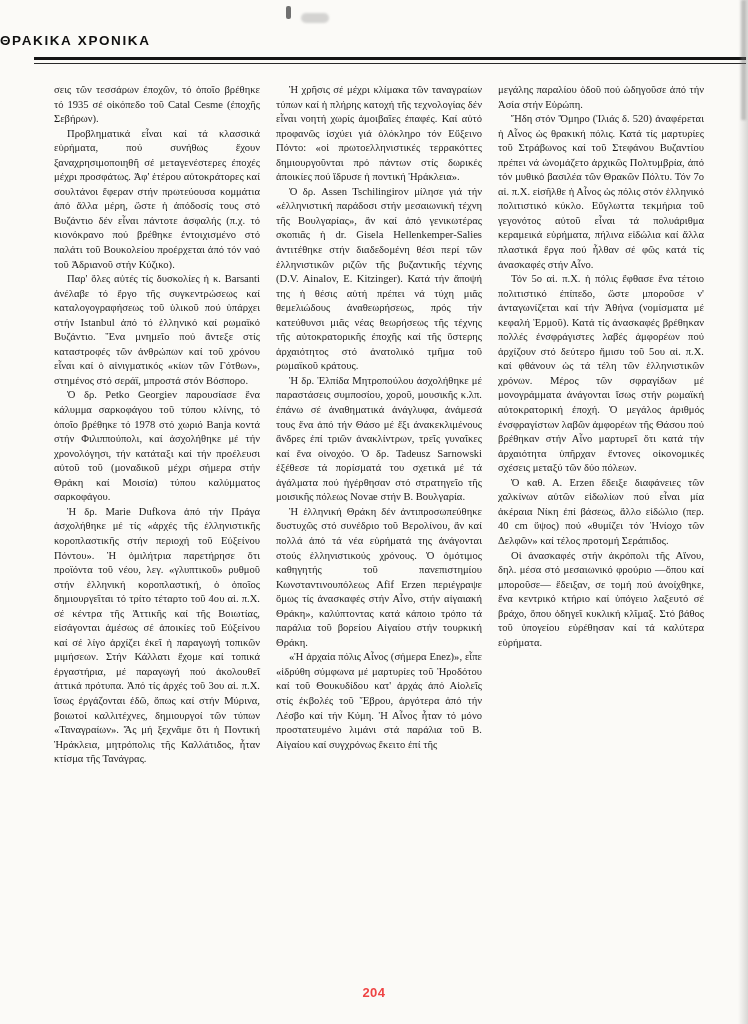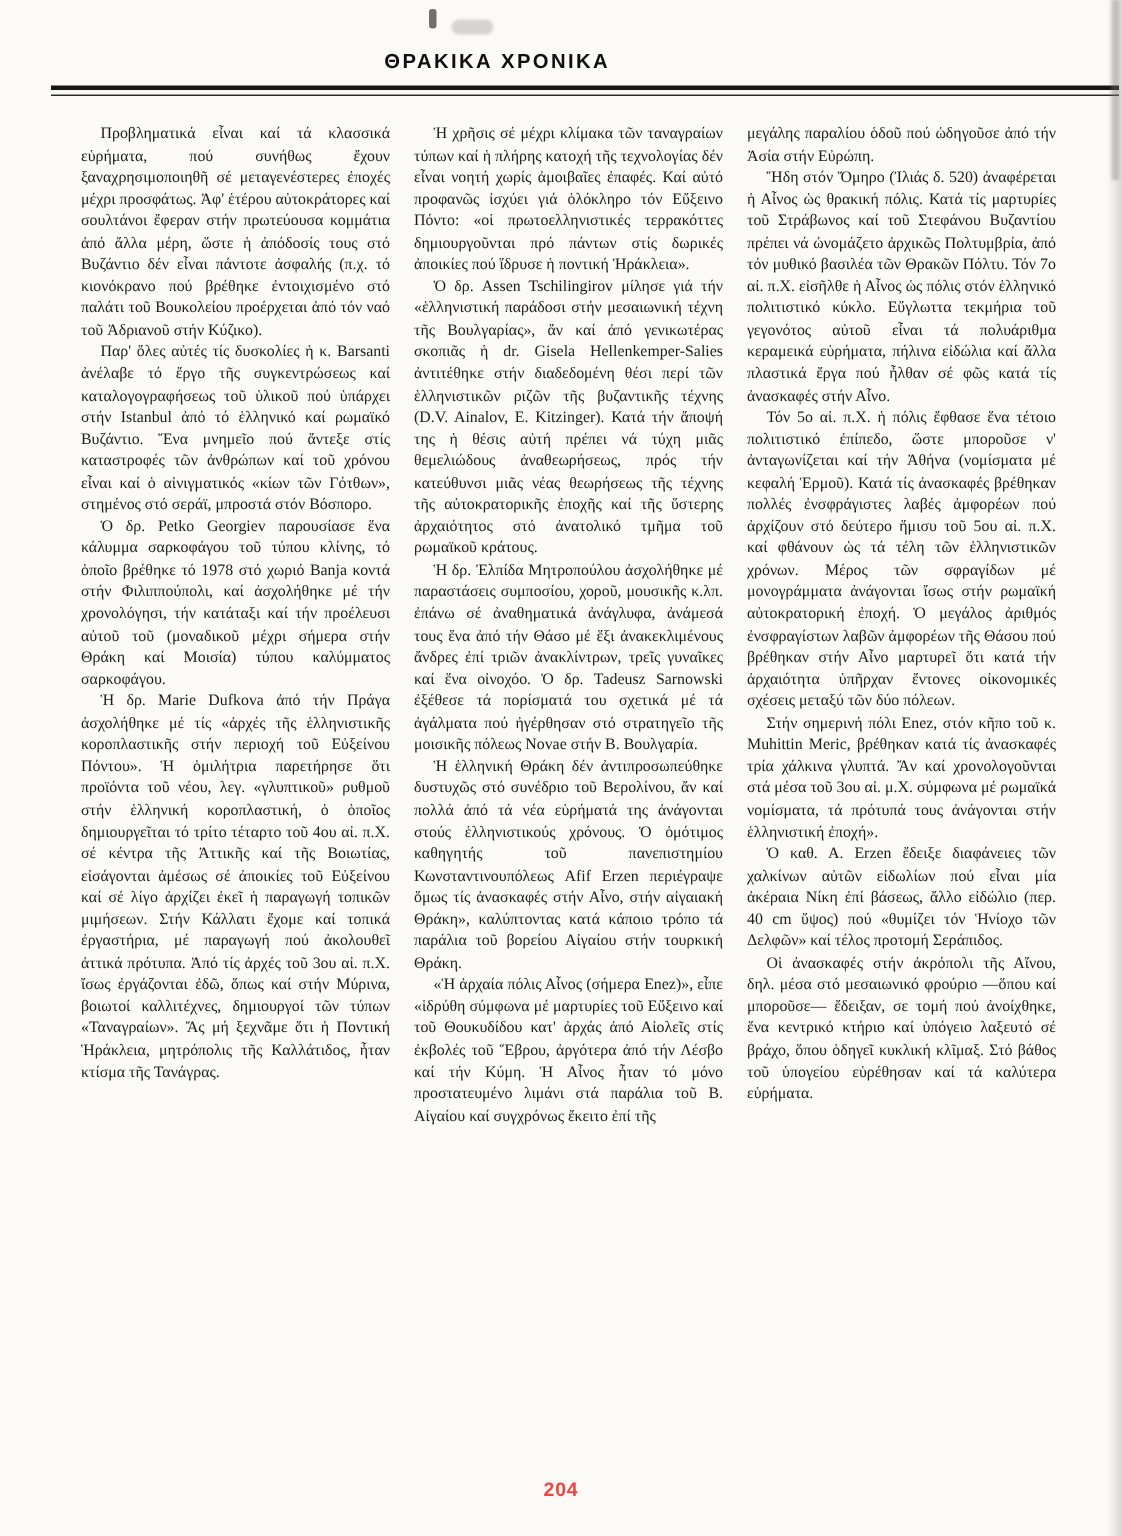--- a/index.html
+++ b/index.html
@@ -5,21 +5,20 @@
   html,body{margin:0;padding:0;}
   body{
     width:748px;height:1024px;
     background:#fbfaf7;
     position:relative;
     overflow:hidden;
     font-family:"Liberation Serif", serif;
   }
   .page-header{
     position:absolute;top:33px;left:0;width:663px;
-    text-align:center;
     font-family:"Liberation Sans", sans-serif;
     font-weight:bold;font-size:13.5px;letter-spacing:1.6px;
     color:#101010;
   }
   .header-rule{
     position:absolute;top:57px;left:34px;width:712px;height:3px;
     border-top:3px solid #151515;
     border-bottom:1px solid #2a2a2a;
   }
   .columns{
@@ -63,37 +62,37 @@
   }
 </style>
 </head>
 <body>
 
 <div class="page-header">ΘΡΑΚΙΚΑ ΧΡΟΝΙΚΑ</div>
 <div class="header-rule"></div>
 
 <div class="columns">
   <div class="column">
+      <p class="noindent">σεις τῶν τεσσάρων ἐποχῶν, τό ὁποῖο βρέθηκε τό 1935 σέ οἰκόπεδο τοῦ Catal Cesme (ἐποχῆς Σεβήρων).</p>
       <p>Προβληματικά εἶναι καί τά κλασσικά εὑρήματα, πού συνήθως ἔχουν ξαναχρησιμοποιηθῆ σέ μεταγενέστερες ἐποχές μέχρι προσφάτως. Ἀφ' ἑτέρου αὐτοκράτορες καί σουλτάνοι ἔφεραν στήν πρωτεύουσα κομμάτια ἀπό ἄλλα μέρη, ὥστε ἡ ἀπόδοσίς τους στό Βυζάντιο δέν εἶναι πάντοτε ἀσφαλής (π.χ. τό κιονόκρανο πού βρέθηκε ἐντοιχισμένο στό παλάτι τοῦ Βουκολείου προέρχεται ἀπό τόν ναό τοῦ Ἀδριανοῦ στήν Κύζικο).</p>
       <p>Παρ' ὅλες αὐτές τίς δυσκολίες ἡ κ. Barsanti ἀνέλαβε τό ἔργο τῆς συγκεντρώσεως καί καταλογογραφήσεως τοῦ ὑλικοῦ πού ὑπάρχει στήν Istanbul ἀπό τό ἑλληνικό καί ρωμαϊκό Βυζάντιο. Ἕνα μνημεῖο πού ἄντεξε στίς καταστροφές τῶν ἀνθρώπων καί τοῦ χρόνου εἶναι καί ὁ αἰνιγματικός «κίων τῶν Γότθων», στημένος στό σεράϊ, μπροστά στόν Βόσπορο.</p>
       <p>Ὁ δρ. Petko Georgiev παρουσίασε ἕνα κάλυμμα σαρκοφάγου τοῦ τύπου κλίνης, τό ὁποῖο βρέθηκε τό 1978 στό χωριό Banja κοντά στήν Φιλιππούπολι, καί ἀσχολήθηκε μέ τήν χρονολόγησι, τήν κατάταξι καί τήν προέλευσι αὐτοῦ τοῦ (μοναδικοῦ μέχρι σήμερα στήν Θράκη καί Μοισία) τύπου καλύμματος σαρκοφάγου.</p>
       <p>Ἡ δρ. Marie Dufkova ἀπό τήν Πράγα ἀσχολήθηκε μέ τίς «ἀρχές τῆς ἑλληνιστικῆς κοροπλαστικῆς στήν περιοχή τοῦ Εὐξείνου Πόντου». Ἡ ὁμιλήτρια παρετήρησε ὅτι προϊόντα τοῦ νέου, λεγ. «γλυπτικοῦ» ρυθμοῦ στήν ἑλληνική κοροπλαστική, ὁ ὁποῖος δημιουργεῖται τό τρίτο τέταρτο τοῦ 4ου αἰ. π.Χ. σέ κέντρα τῆς Ἀττικῆς καί τῆς Βοιωτίας, εἰσάγονται ἀμέσως σέ ἀποικίες τοῦ Εὐξείνου καί σέ λίγο ἀρχίζει ἐκεῖ ἡ παραγωγή τοπικῶν μιμήσεων. Στήν Κάλλατι ἔχομε καί τοπικά ἐργαστήρια, μέ παραγωγή πού ἀκολουθεῖ ἀττικά πρότυπα. Ἀπό τίς ἀρχές τοῦ 3ου αἰ. π.Χ. ἴσως ἐργάζονται ἐδῶ, ὅπως καί στήν Μύρινα, βοιωτοί καλλιτέχνες, δημιουργοί τῶν τύπων «Ταναγραίων». Ἄς μή ξεχνᾶμε ὅτι ἡ Ποντική Ἡράκλεια, μητρόπολις τῆς Καλλάτιδος, ἦταν κτίσμα τῆς Τανάγρας.</p>
     </div>
   <div class="column">
       <p>Ἡ χρῆσις σέ μέχρι κλίμακα τῶν ταναγραίων τύπων καί ἡ πλήρης κατοχή τῆς τεχνολογίας δέν εἶναι νοητή χωρίς ἀμοιβαῖες ἐπαφές. Καί αὐτό προφανῶς ἰσχύει γιά ὁλόκληρο τόν Εὔξεινο Πόντο: «οἱ πρωτοελληνιστικές τερρακόττες δημιουργοῦνται πρό πάντων στίς δωρικές ἀποικίες πού ἵδρυσε ἡ ποντική Ἡράκλεια».</p>
       <p>Ὁ δρ. Assen Tschilingirov μίλησε γιά τήν «ἑλληνιστική παράδοσι στήν μεσαιωνική τέχνη τῆς Βουλγαρίας», ἄν καί ἀπό γενικωτέρας σκοπιᾶς ἡ dr. Gisela Hellenkemper-Salies ἀντιτέθηκε στήν διαδεδομένη θέσι περί τῶν ἑλληνιστικῶν ριζῶν τῆς βυζαντικῆς τέχνης (D.V. Ainalov, E. Kitzinger). Κατά τήν ἄποψή της ἡ θέσις αὐτή πρέπει νά τύχη μιᾶς θεμελιώδους ἀναθεωρήσεως, πρός τήν κατεύθυνσι μιᾶς νέας θεωρήσεως τῆς τέχνης τῆς αὐτοκρατορικῆς ἐποχῆς καί τῆς ὕστερης ἀρχαιότητος στό ἀνατολικό τμῆμα τοῦ ρωμαϊκοῦ κράτους.</p>
       <p>Ἡ δρ. Ἐλπίδα Μητροπούλου ἀσχολήθηκε μέ παραστάσεις συμποσίου, χοροῦ, μουσικῆς κ.λπ. ἐπάνω σέ ἀναθηματικά ἀνάγλυφα, ἀνάμεσά τους ἕνα ἀπό τήν Θάσο μέ ἕξι ἀνακεκλιμένους ἄνδρες ἐπί τριῶν ἀνακλίντρων, τρεῖς γυναῖκες καί ἕνα οἰνοχόο. Ὁ δρ. Tadeusz Sarnowski ἐξέθεσε τά πορίσματά του σχετικά μέ τά ἀγάλματα πού ἠγέρθησαν στό στρατηγεῖο τῆς μοισικῆς πόλεως Novae στήν Β. Βουλγαρία.</p>
       <p>Ἡ ἑλληνική Θράκη δέν ἀντιπροσωπεύθηκε δυστυχῶς στό συνέδριο τοῦ Βερολίνου, ἄν καί πολλά ἀπό τά νέα εὑρήματά της ἀνάγονται στούς ἑλληνιστικούς χρόνους. Ὁ ὁμότιμος καθηγητής τοῦ πανεπιστημίου Κωνσταντινουπόλεως Afif Erzen περιέγραψε ὅμως τίς ἀνασκαφές στήν Αἶνο, στήν αἰγαιακή Θράκη», καλύπτοντας κατά κάποιο τρόπο τά παράλια τοῦ βορείου Αἰγαίου στήν τουρκική Θράκη.</p>
-      <p>«Ἡ ἀρχαία πόλις Αἶνος (σήμερα Enez)», εἶπε «ἱδρύθη σύμφωνα μέ μαρτυρίες τοῦ Εὔξεινο καί τοῦ Θουκυδίδου κατ' ἀρχάς ἀπό Αἰολεῖς στίς ἐκβολές τοῦ Ἕβρου, ἀργότερα ἀπό τήν Λέσβο καί τήν Κύμη. Ἡ Αἶνος ἦταν τό μόνο προστατευμένο λιμάνι στά παράλια τοῦ Β. Αἰγαίου καί συγχρόνως ἔκειτο ἐπί τῆς</p>
+      <p>«Ἡ ἀρχαία πόλις Αἶνος (σήμερα Enez)», εἶπε «ἱδρύθη σύμφωνα μέ μαρτυρίες τοῦ Ἡροδότου καί τοῦ Θουκυδίδου κατ' ἀρχάς ἀπό Αἰολεῖς στίς ἐκβολές τοῦ Ἕβρου, ἀργότερα ἀπό τήν Λέσβο καί τήν Κύμη. Ἡ Αἶνος ἦταν τό μόνο προστατευμένο λιμάνι στά παράλια τοῦ Β. Αἰγαίου καί συγχρόνως ἔκειτο ἐπί τῆς</p>
     </div>
   <div class="column">
       <p class="noindent">μεγάλης παραλίου ὁδοῦ πού ὡδηγοῦσε ἀπό τήν Ἀσία στήν Εὐρώπη.</p>
       <p>Ἤδη στόν Ὅμηρο (Ἰλιάς δ. 520) ἀναφέρεται ἡ Αἶνος ὡς θρακική πόλις. Κατά τίς μαρτυρίες τοῦ Στράβωνος καί τοῦ Στεφάνου Βυζαντίου πρέπει νά ὠνομάζετο ἀρχικῶς Πολτυμβρία, ἀπό τόν μυθικό βασιλέα τῶν Θρακῶν Πόλτυ. Τόν 7ο αἰ. π.Χ. εἰσῆλθε ἡ Αἶνος ὡς πόλις στόν ἑλληνικό πολιτιστικό κύκλο. Εὔγλωττα τεκμήρια τοῦ γεγονότος αὐτοῦ εἶναι τά πολυάριθμα κεραμεικά εὑρήματα, πήλινα εἰδώλια καί ἄλλα πλαστικά ἔργα πού ἦλθαν σέ φῶς κατά τίς ἀνασκαφές στήν Αἶνο.</p>
       <p>Τόν 5ο αἰ. π.Χ. ἡ πόλις ἔφθασε ἕνα τέτοιο πολιτιστικό ἐπίπεδο, ὥστε μποροῦσε ν' ἀνταγωνίζεται καί τήν Ἀθήνα (νομίσματα μέ κεφαλή Ἑρμοῦ). Κατά τίς ἀνασκαφές βρέθηκαν πολλές ἐνσφράγιστες λαβές ἀμφορέων πού ἀρχίζουν στό δεύτερο ἥμισυ τοῦ 5ου αἰ. π.Χ. καί φθάνουν ὡς τά τέλη τῶν ἑλληνιστικῶν χρόνων. Μέρος τῶν σφραγίδων μέ μονογράμματα ἀνάγονται ἴσως στήν ρωμαϊκή αὐτοκρατορική ἐποχή. Ὁ μεγάλος ἀριθμός ἐνσφραγίστων λαβῶν ἀμφορέων τῆς Θάσου πού βρέθηκαν στήν Αἶνο μαρτυρεῖ ὅτι κατά τήν ἀρχαιότητα ὑπῆρχαν ἔντονες οἰκονομικές σχέσεις μεταξύ τῶν δύο πόλεων.</p>
-      <p>Στήν σημερινή πόλι Enez, στόν κῆπο τοῦ κ. Muhittin Meric, βρέθηκαν κατά τίς ἀνασκαφές τρία χάλκινα γλυπτά. Ἄν καί χρονολογοῦνται στά μέσα τοῦ 3ου αἰ. μ.Χ. σύμφωνα μέ ρωμαϊκά νομίσματα, τά πρότυπά τους ἀνάγονται στήν ἑλληνιστική ἐποχή».</p>
       <p>Ὁ καθ. Α. Erzen ἔδειξε διαφάνειες τῶν χαλκίνων αὐτῶν εἰδωλίων πού εἶναι μία ἀκέραια Νίκη ἐπί βάσεως, ἄλλο εἰδώλιο (περ. 40 cm ὕψος) πού «θυμίζει τόν Ἡνίοχο τῶν Δελφῶν» καί τέλος προτομή Σεράπιδος.</p>
       <p>Οἱ ἀνασκαφές στήν ἀκρόπολι τῆς Αἴνου, δηλ. μέσα στό μεσαιωνικό φρούριο —ὅπου καί μποροῦσε— ἔδειξαν, σε τομή πού ἀνοίχθηκε, ἕνα κεντρικό κτήριο καί ὑπόγειο λαξευτό σέ βράχο, ὅπου ὁδηγεῖ κυκλική κλῖμαξ. Στό βάθος τοῦ ὑπογείου εὑρέθησαν καί τά καλύτερα εὑρήματα.</p>
     </div>
 </div>
 
 <div class="page-number">204</div>
 
 <div class="edge-right"></div>
 <div class="edge-right-top"></div>
 <div class="speck1"></div>

